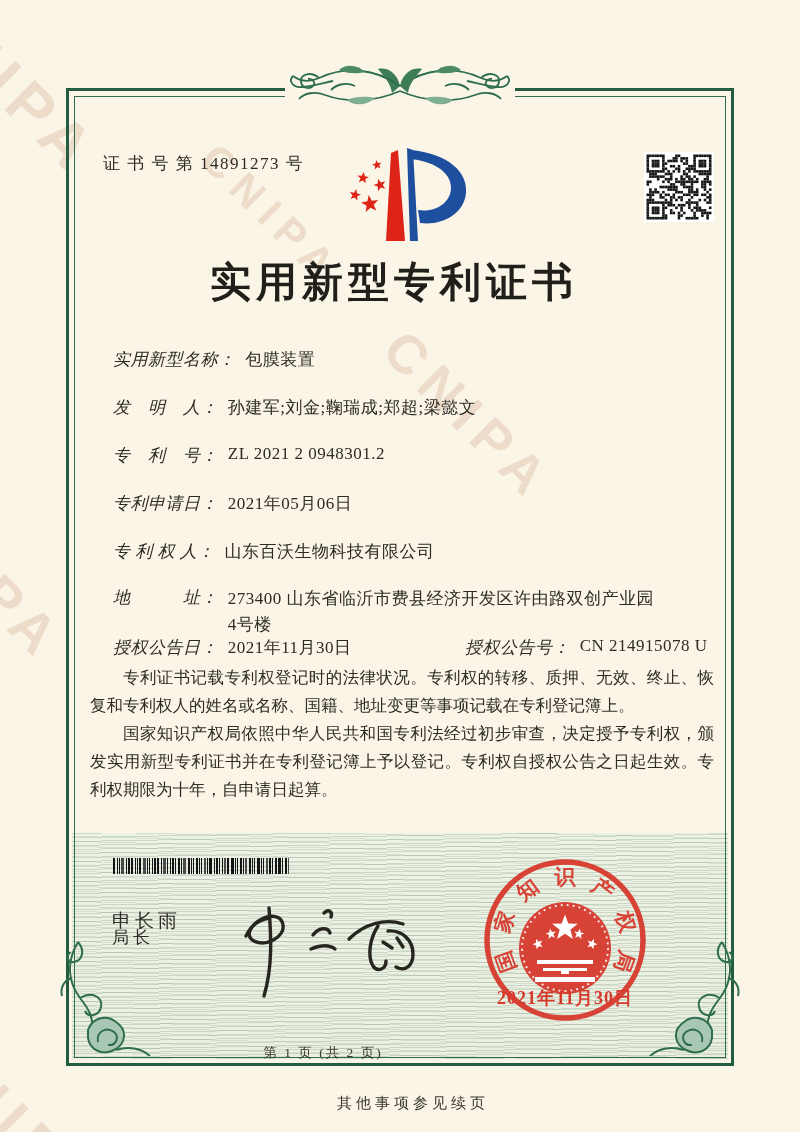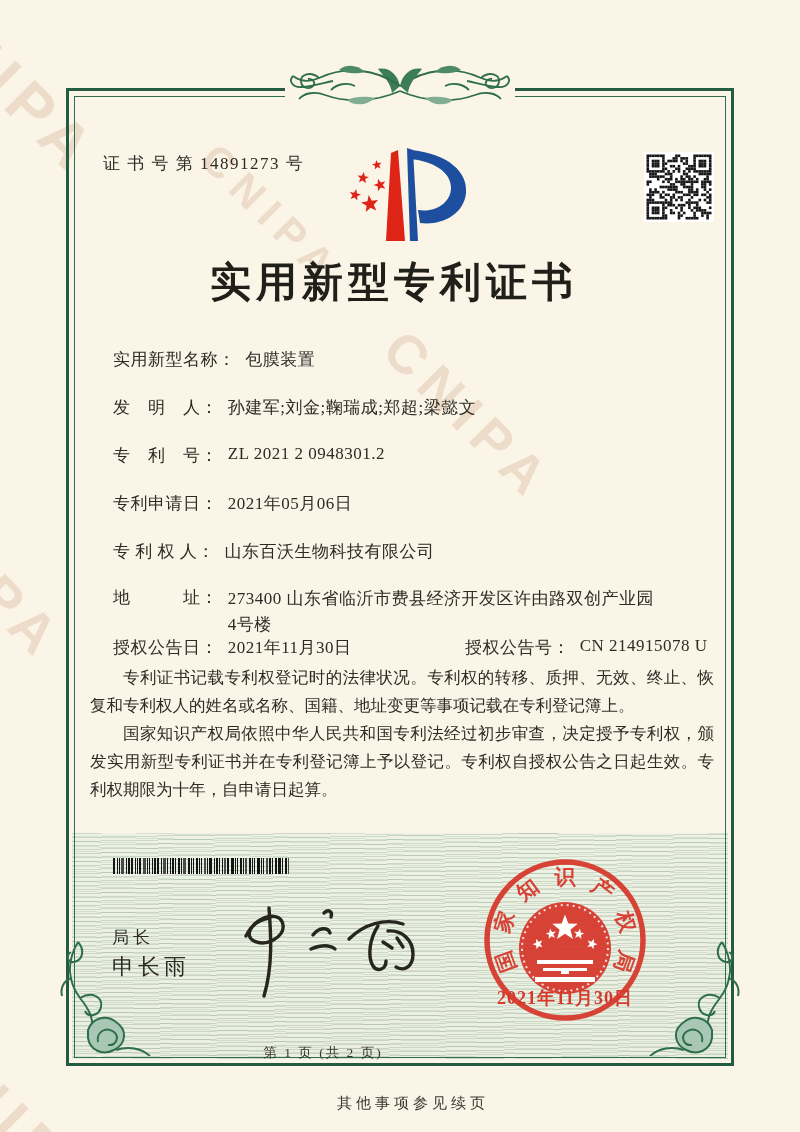--- a/index.html
+++ b/index.html
@@ -34,33 +34,33 @@
   .content{position:absolute;inset:0;z-index:4;margin-top:12px;}
 
   .cert-no{position:absolute;left:103px;top:140px;font-size:17px;letter-spacing:1.5px;}
   .logo{position:absolute;left:328px;top:126px;}
   .qr{position:absolute;left:644px;top:140px;}
 
   .title{position:absolute;left:0;top:243px;width:788px;text-align:center;
          font-size:41px;font-weight:600;letter-spacing:5px;color:#211f19;}
 
   .field-row{position:absolute;left:113px;font-size:17px;letter-spacing:0.5px;}
-  .field-label{display:inline-block;vertical-align:top;}
+  .field-label{display:inline-block;vertical-align:top;font-style:italic;}
   .field-value{display:inline-block;vertical-align:top;margin-left:5px;}
   .addr-value{width:432px;line-height:26px;}
   .pair2{position:absolute;left:352px;top:0;white-space:nowrap;text-align:right;}
 
   .paragraphs{position:absolute;left:90px;top:652px;width:624px;font-size:16.5px;
               line-height:28px;text-align:justify;}
   .paragraphs p{margin:0;text-indent:2em;}
 
   .barcode{position:absolute;left:113px;top:846px;z-index:4;}
 
   .sig-title{position:absolute;left:112px;top:914px;font-size:17px;letter-spacing:4px;}
-  .sig-name{position:absolute;left:112px;top:940px;font-size:22px;letter-spacing:4px;}
+  .sig-name{position:absolute;left:112px;top:896px;font-size:19px;letter-spacing:4px;}
   .autograph{position:absolute;left:228px;top:892px;}
 
   .seal{position:absolute;left:465px;top:828px;mix-blend-mode:multiply;opacity:0.95;}
   .seal-date{position:absolute;left:465px;top:974px;width:200px;text-align:center;
              color:#d6392c;font-size:18px;font-weight:bold;letter-spacing:1px;z-index:5;}
 
   .page-info{position:absolute;left:0;top:1032px;width:646px;text-align:center;
              font-size:13.5px;letter-spacing:2px;color:#3a372f;}
   .continuation{position:absolute;left:13px;top:1082px;width:800px;text-align:center;
                 font-size:15px;letter-spacing:4px;color:#3a372f;}

